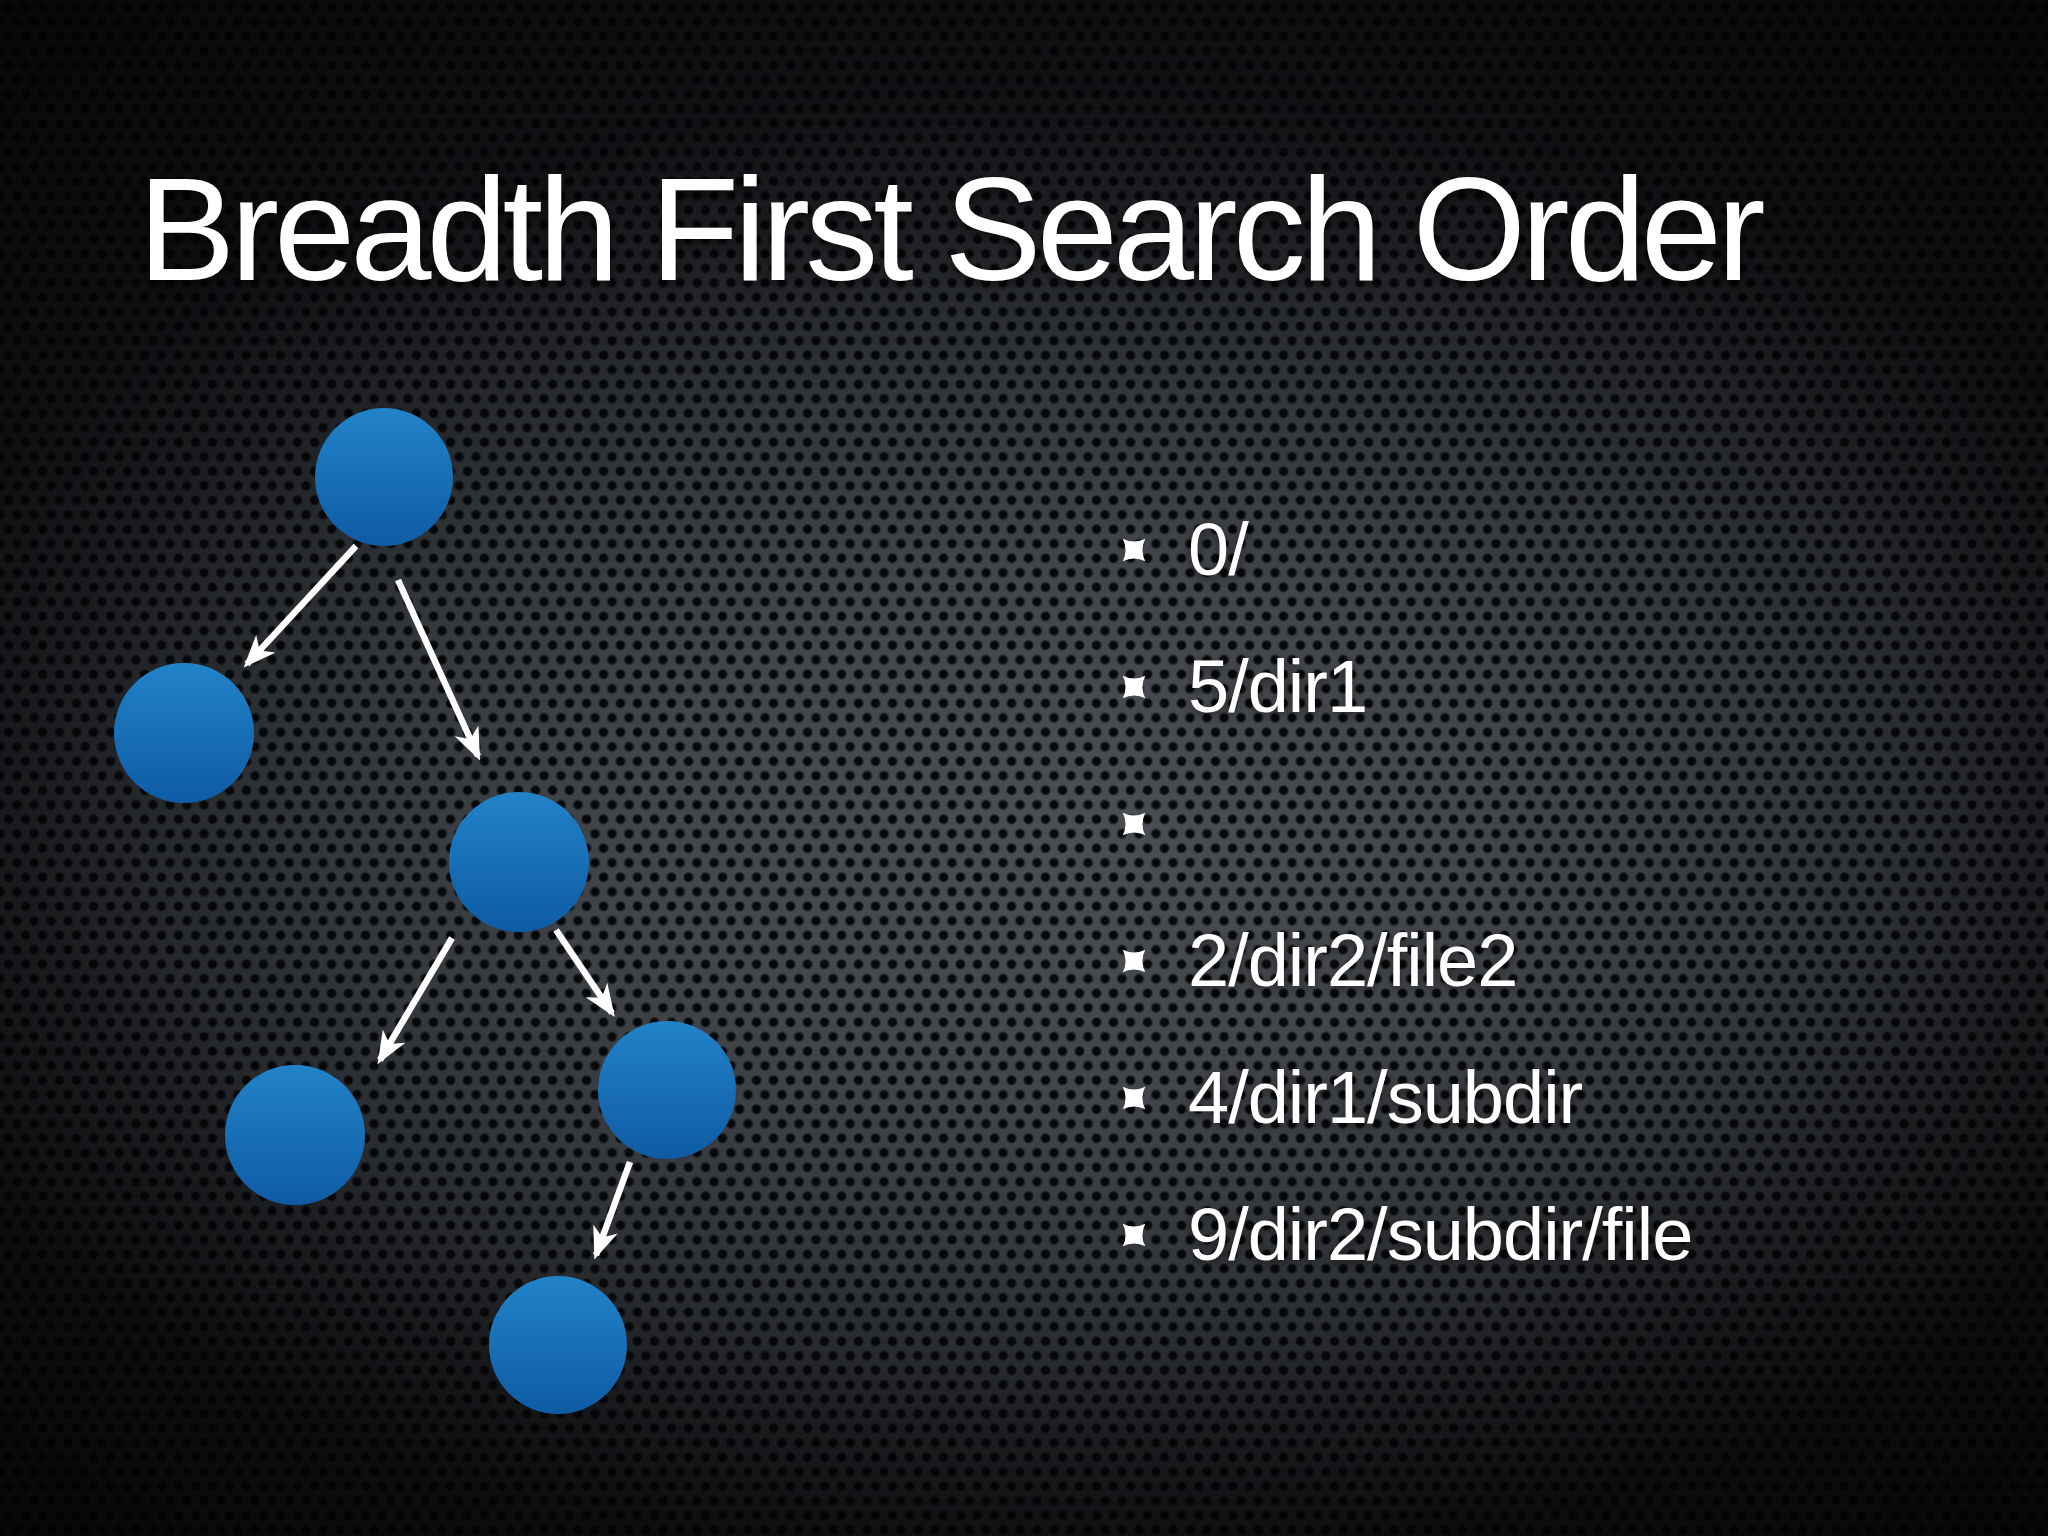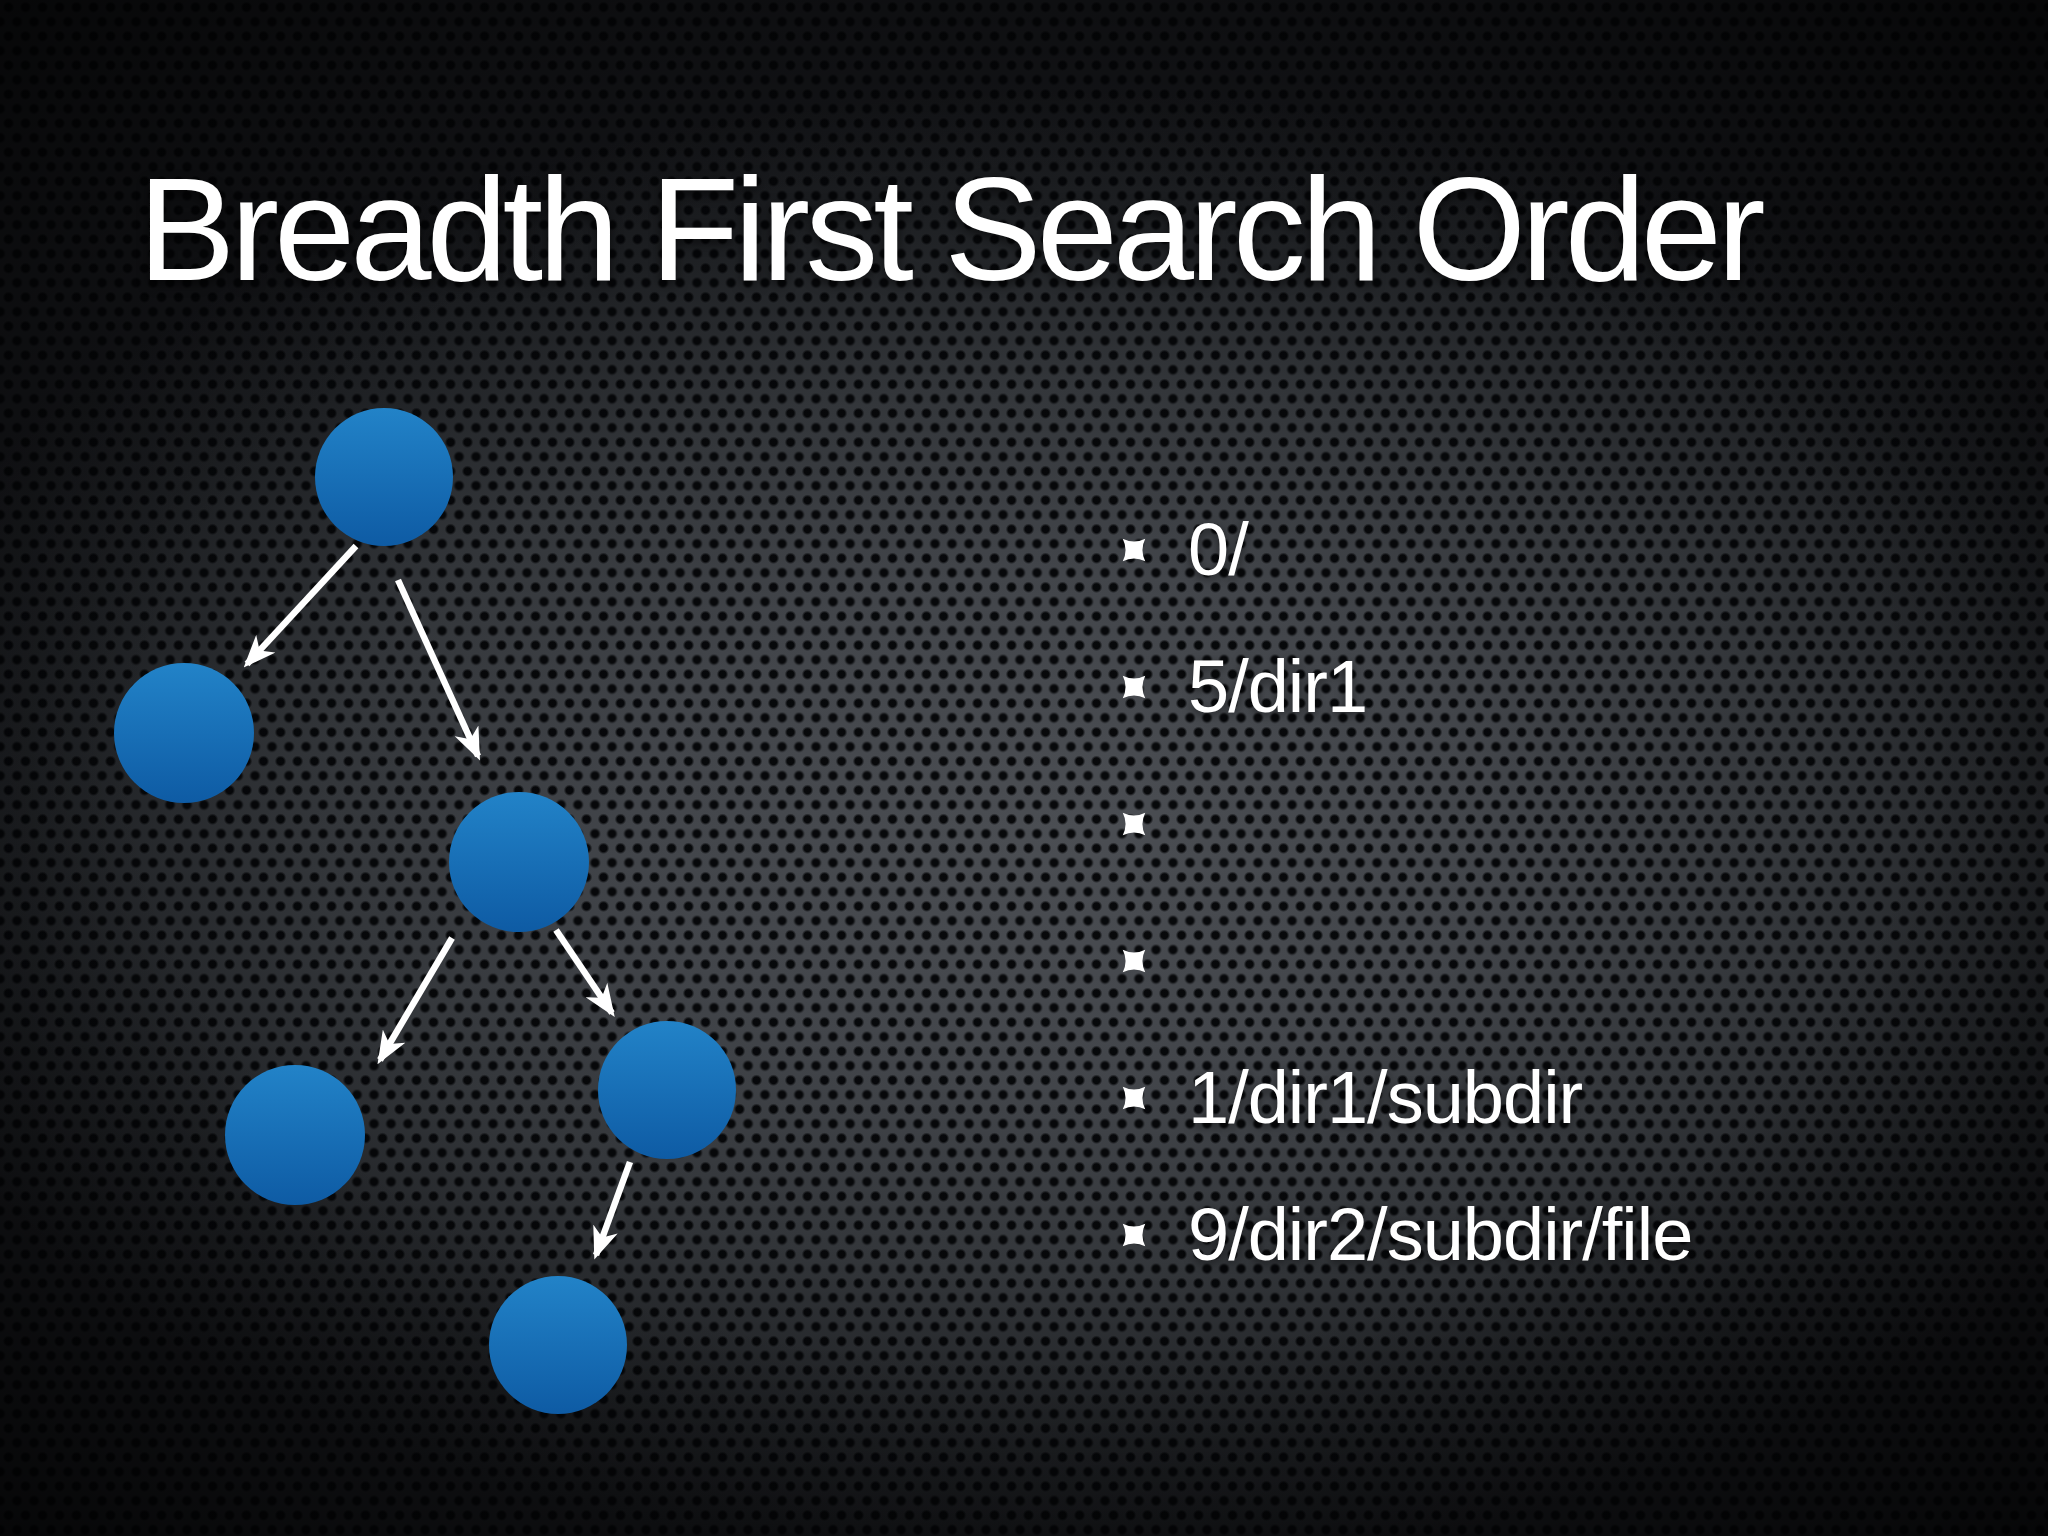--- a/index.html
+++ b/index.html
@@ -87,26 +87,27 @@
       </li>
       <li>
         <svg class="bullet-star" viewBox="0 0 32 32" xmlns="http://www.w3.org/2000/svg">
           <path d="M4 4 Q16 10 28 4 Q22 16 28 28 Q16 22 4 28 Q10 16 4 4 Z" fill="#ffffff"></path>
         </svg>
       </li>
       <li>
         <svg class="bullet-star" viewBox="0 0 32 32" xmlns="http://www.w3.org/2000/svg">
           <path d="M4 4 Q16 10 28 4 Q22 16 28 28 Q16 22 4 28 Q10 16 4 4 Z" fill="#ffffff"></path>
         </svg>
+        <span class="bullet-text">2/dir2/file2</span>
       </li>
       <li>
         <svg class="bullet-star" viewBox="0 0 32 32" xmlns="http://www.w3.org/2000/svg">
           <path d="M4 4 Q16 10 28 4 Q22 16 28 28 Q16 22 4 28 Q10 16 4 4 Z" fill="#ffffff"></path>
         </svg>
-        <span class="bullet-text">1/dir1/subdir</span>
+        <span class="bullet-text">4/dir1/subdir</span>
       </li>
       <li>
         <svg class="bullet-star" viewBox="0 0 32 32" xmlns="http://www.w3.org/2000/svg">
           <path d="M4 4 Q16 10 28 4 Q22 16 28 28 Q16 22 4 28 Q10 16 4 4 Z" fill="#ffffff"></path>
         </svg>
         <span class="bullet-text">9/dir2/subdir/file</span>
       </li>
     </ul>
 
 </div>

